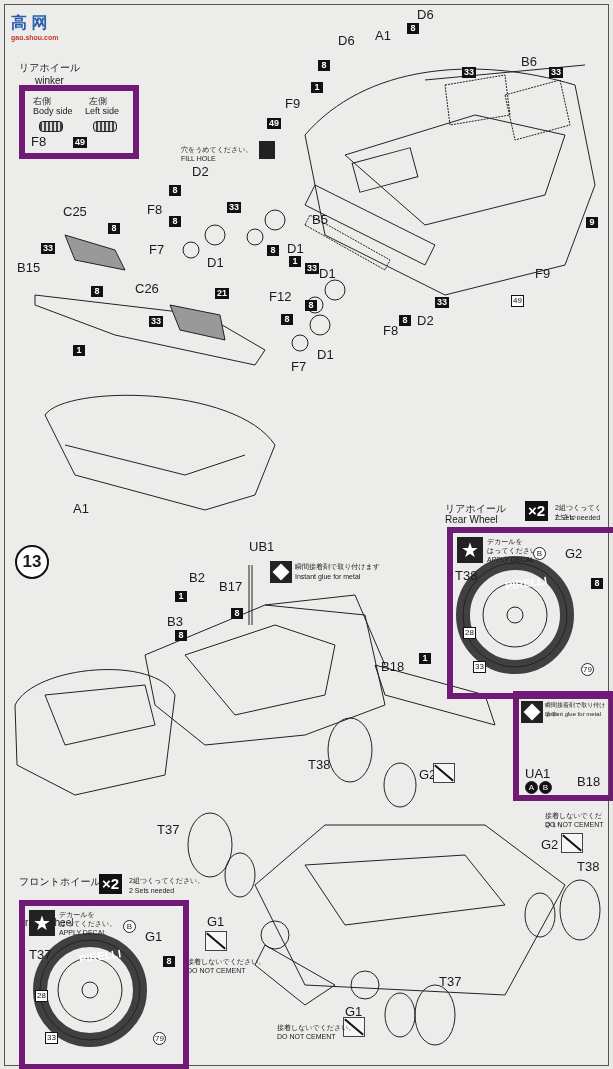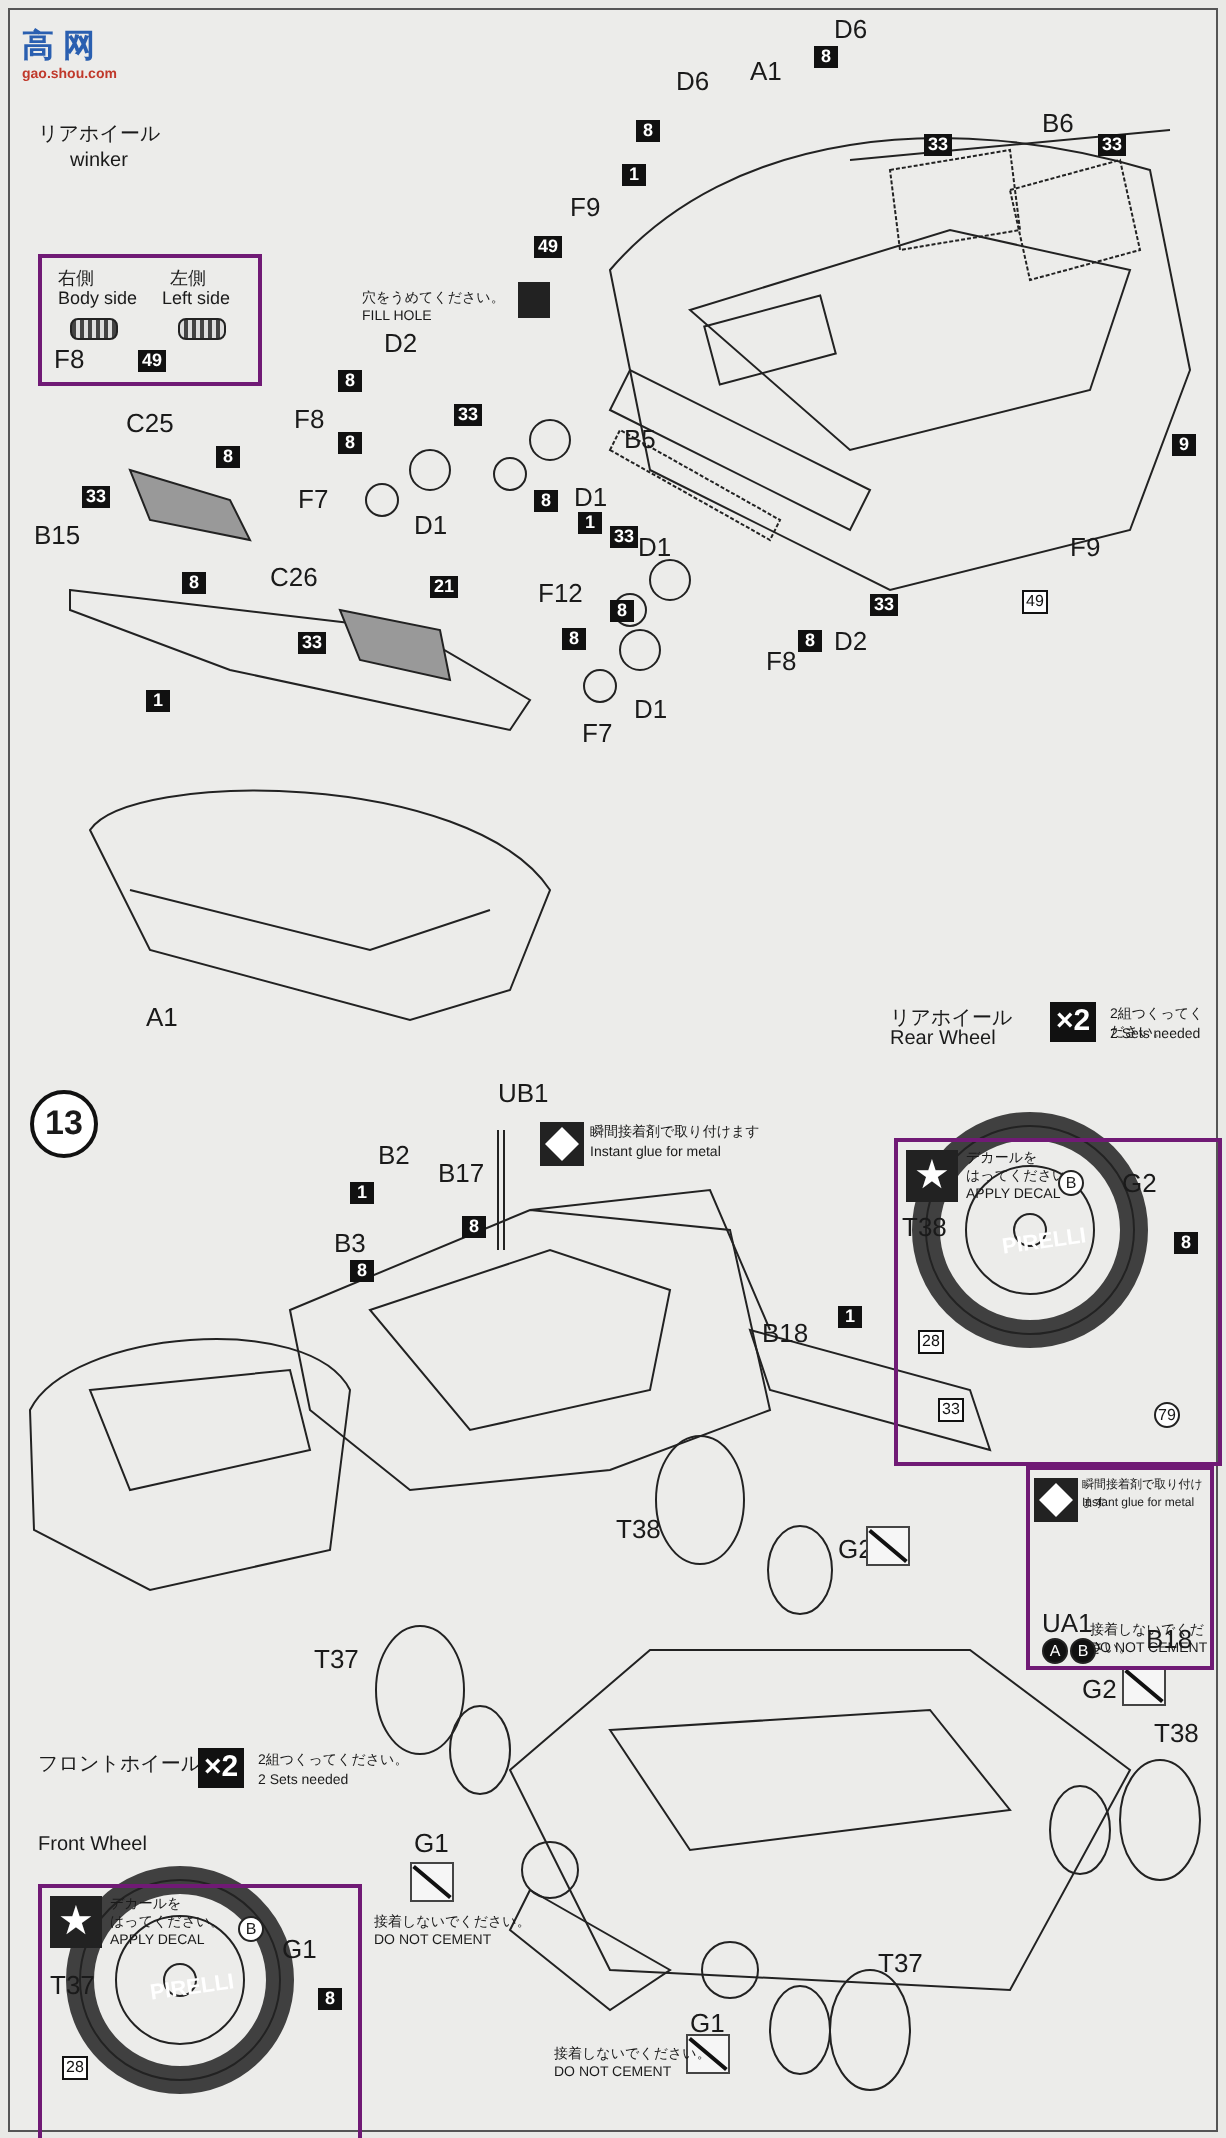--- a/index.html
+++ b/index.html
@@ -6,21 +6,21 @@
   body{width:613px;height:1069px;background:#e9e9e6;font-family:"Liberation Sans",sans-serif;color:#1a1a1a;position:relative;overflow:hidden;}
   .page{position:absolute;left:4px;top:4px;width:603px;height:1060px;border:1px solid #555;background:#ececea;}
   .abs{position:absolute;}
   .lbl{position:absolute;font-weight:normal;font-size:13px;line-height:14px;}
   .num{position:absolute;background:#111;color:#fff;font-weight:bold;font-size:9px;line-height:11px;padding:0 2px;min-width:8px;text-align:center;}
   .numo{position:absolute;border:1px solid #111;background:#fff;color:#111;font-size:8px;line-height:10px;padding:0 1px;text-align:center;}
   .circ{position:absolute;border:1px solid #222;border-radius:50%;width:11px;height:11px;font-size:8px;line-height:11px;text-align:center;background:#fff;}
   .step-title-jp{font-size:11px;font-weight:bold;}
   .step-title-en{font-size:11px;}
   .step-no{position:absolute;width:30px;height:30px;border:2px solid #111;border-radius:50%;font-weight:bold;font-size:17px;text-align:center;line-height:30px;background:#fff;}
-  .box{position:absolute;border:2px solid #701a75;background:#ececea;margin-top:42px;}
+  .box{position:absolute;border:6px solid #701a75;background:#ececea;}
   .small{font-size:8px;line-height:10px;}
   .tiny{font-size:7px;line-height:9px;}
   .x2{position:absolute;background:#111;color:#fff;font-weight:bold;font-size:15px;line-height:20px;padding:0 3px;}
   .star{position:absolute;width:26px;height:26px;background:#222;color:#fff;font-size:20px;line-height:26px;text-align:center;}
   .diamond{position:absolute;width:22px;height:22px;background:#222;}
   .diamond::after{content:"";position:absolute;left:5px;top:5px;width:12px;height:12px;background:#fff;transform:rotate(45deg);}
   .nocement{position:absolute;width:20px;height:18px;border:1px solid #444;background:#f6f6f6;}
   .nocement::after{content:"";position:absolute;left:-2px;top:8px;width:24px;height:2px;background:#111;transform:rotate(40deg);}
   svg{position:absolute;left:0;top:0;}
   .logo{position:absolute;left:6px;top:8px;font-weight:bold;font-size:16px;color:#2a5fb0;}

